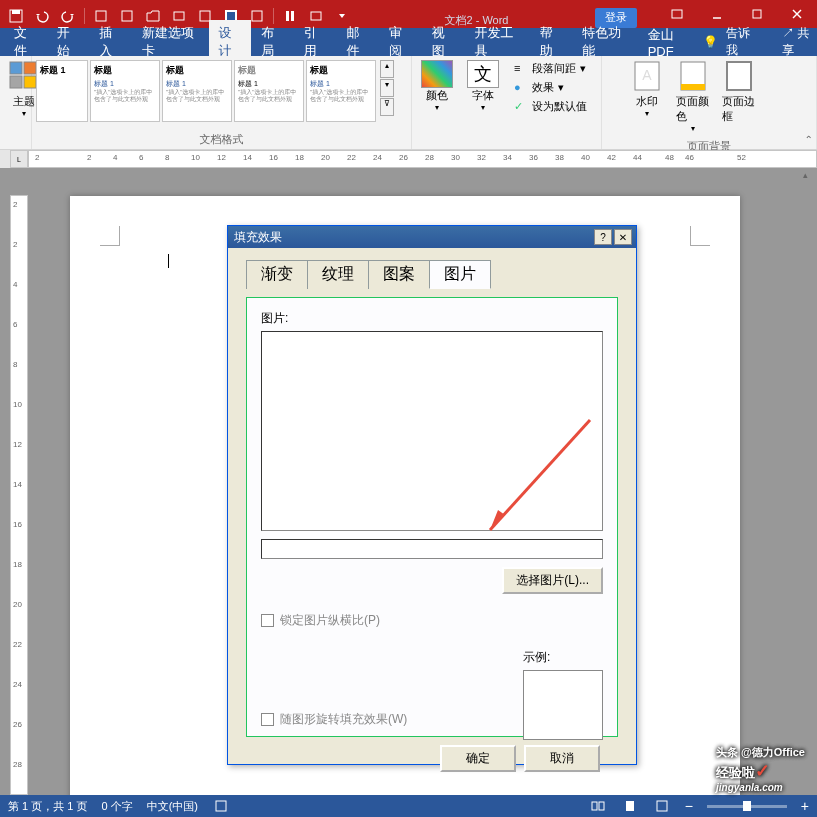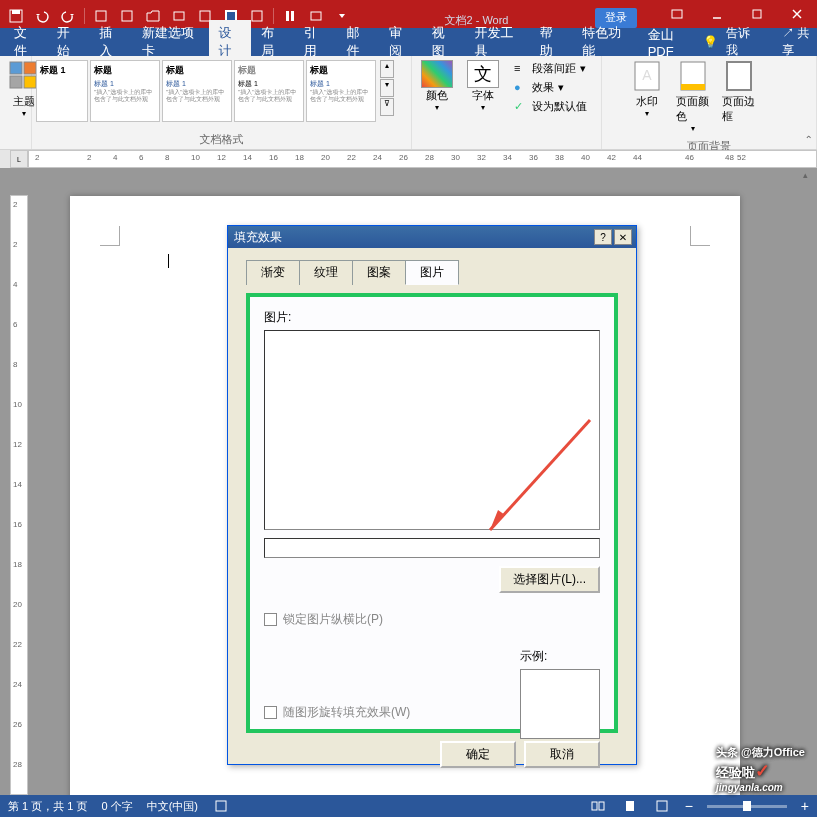--- a/index.html
+++ b/index.html
@@ -51,23 +51,23 @@
 .cursor-line { position: absolute; left: 98px; top: 58px; width: 1px; height: 14px; background: #000; }
 
 .vruler-wrap { position: absolute; left: 10px; top: 195px; bottom: 22px; width: 18px; background: #fff; border: 1px solid #c5c5c5; }
 
 .dialog { position: absolute; left: 227px; top: 225px; width: 410px; height: 540px; background: #ece9d8; border: 1px solid #0054e3; box-shadow: 2px 2px 6px rgba(0,0,0,0.3); }
 .dialog-title { height: 22px; background: linear-gradient(#3b6ea5, #2b579a); color: #fff; font-size: 12px; display: flex; align-items: center; padding: 0 4px; }
 .dialog-title-text { flex: 1; padding-left: 2px; }
 .dlg-btn { width: 18px; height: 16px; background: #ece9d8; border: 1px solid #888; font-size: 10px; display: flex; align-items: center; justify-content: center; margin-left: 2px; cursor: pointer; color: #000; }
 .dialog-body { padding: 12px 18px; }
 .tabs { display: flex; gap: 0; margin-bottom: 2px; }
-.tab { padding: 3px 14px; font-size: 12px; background: #ece9d8; border: 1px solid #919b9c; border-bottom: none; cursor: pointer; margin-right: -1px; }
+.tab { padding: 3px 14px; font-size: 16px; background: #ece9d8; border: 1px solid #919b9c; border-bottom: none; cursor: pointer; margin-right: -1px; }
 .tab.active { background: #fcfcfe; border-bottom: 1px solid #fcfcfe; position: relative; z-index: 2; }
-.tab-content { border: 4px solid #22c55e; background: #fcfcfe; padding: 12px 14px; height: 440px; position: relative; margin-top: 8px; }
+.tab-content { border: 1px solid #22c55e; background: #fcfcfe; padding: 12px 14px; height: 440px; position: relative; margin-top: 8px; }
 .field-label { font-size: 12px; margin-bottom: 4px; }
 .preview-box { width: 100%; height: 200px; background: #fff; border: 1px inset #888; margin-bottom: 8px; }
 .path-box { width: 100%; height: 20px; background: #fff; border: 1px inset #888; margin-bottom: 8px; }
 .select-btn { float: right; padding: 3px 12px; font-size: 12px; background: #ece9d8; border: 2px outset #fff; cursor: pointer; }
 .checkbox-row { display: flex; align-items: center; gap: 6px; font-size: 12px; color: #888; margin-top: 18px; }
 .chk { width: 13px; height: 13px; border: 1px solid #888; background: #fff; }
 .example-section { margin-top: 20px; }
 .example-box { width: 80px; height: 70px; border: 1px solid #888; background: #fff; margin-top: 4px; float: right; }
 .dialog-buttons { display: flex; justify-content: flex-end; gap: 8px; padding: 8px 18px; }
 .dlg-action-btn { padding: 3px 24px; font-size: 12px; background: #ece9d8; border: 2px outset #fff; cursor: pointer; }
@@ -341,21 +341,21 @@
       <span class="hruler-tick" style="left: 396px;">28</span>
       <span class="hruler-tick" style="left: 422px;">30</span>
       <span class="hruler-tick" style="left: 448px; text-align: right;">32</span>
       <span class="hruler-tick" style="left: 474px;">34</span>
       <span class="hruler-tick" style="left: 500px;">36</span>
       <span class="hruler-tick" style="left: 526px;">38</span>
       <span class="hruler-tick" style="left: 552px;">40</span>
       <span class="hruler-tick" style="left: 578px; text-align: right;">42</span>
       <span class="hruler-tick" style="left: 604px;">44</span>
       <span class="hruler-tick" style="left: 656px;">46</span>
-      <span class="hruler-tick" style="left: 696px;">48</span>
+      <span class="hruler-tick" style="left: 636px;">48</span>
       <span class="hruler-tick" style="left: 682px;"></span>
       <span class="hruler-tick" style="left: 708px;">52</span>
     </div>
 </div>
 
 <div class="doc-area">
   <div class="page">
     <div class="page-margin-tl"></div>
     <div class="page-margin-tr"></div>
     <div class="cursor-line"></div>

